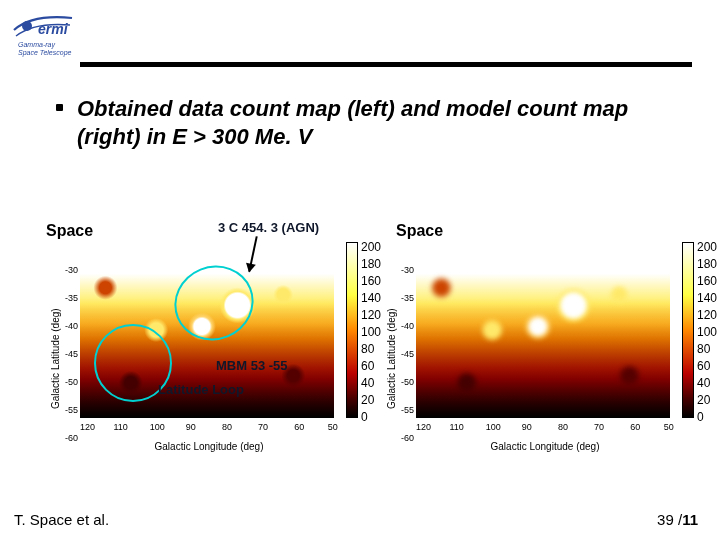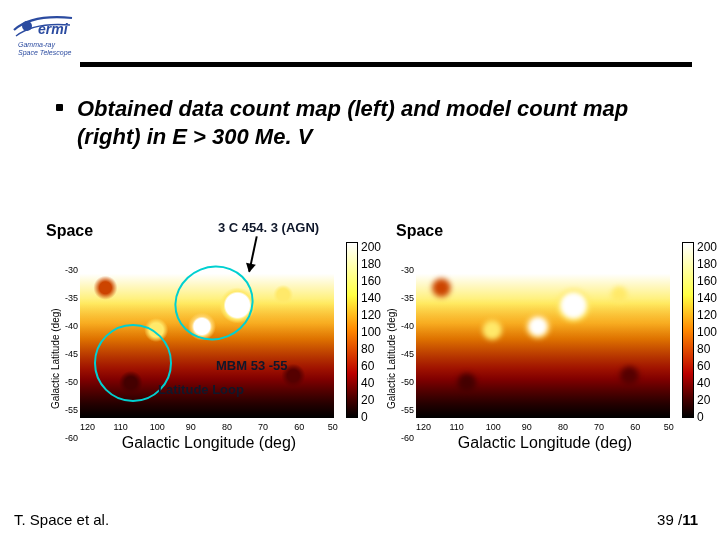--- a/index.html
+++ b/index.html
@@ -26,21 +26,21 @@
       radial-gradient(circle at 80% 30%, #ffe96a 0 6px, transparent 10px),
       radial-gradient(circle at 20% 80%, #400 0 6px, transparent 12px),
       radial-gradient(circle at 84% 76%, #500 0 6px, transparent 12px),
       radial-gradient(circle at 10% 26%, #c40 0 6px, transparent 12px);
     mix-blend-mode: normal; }
   .heat .fade { position: absolute; inset: 0; background: linear-gradient(to bottom, rgba(255,255,255,0.0) 0 32%, rgba(255,150,0,0.28) 46%, rgba(130,0,0,0.5) 72%, rgba(0,0,0,0.7) 100%); }
   .axis-y { position: absolute; left: -38px; top: 0; bottom: -4px; width: 36px; margin-top: 27px; }
   .axis-y .lbl { position: absolute; transform: rotate(-90deg); transform-origin: left top; font-size: 10px; left: 8px; top: 140px; white-space: nowrap; }
   .axis-y .tick { position: absolute; right: 0; font-size: 9px; }
   .axis-x { position: absolute; left: 0; right: -4px; bottom: -34px; height: 32px; }
-  .axis-x .lbl { position: absolute; left: 50%; transform: translateX(-50%); bottom: 0; font-size: 16px; white-space: nowrap; }
+  .axis-x .lbl { position: absolute; left: 50%; transform: translateX(-50%); bottom: 0; font-size: 10px; white-space: nowrap; }
   .axis-x .tick { position: absolute; top: 2px; font-size: 9px; }
   .cbar { position: absolute; right: -24px; top: 0; width: 12px; height: 176px; background: linear-gradient(to top, #000 0%, #400 10%, #b00 25%, #f80 50%, #ff4 70%, #fff 100%); border: 1px solid #000; }
   .cbar .ct { position: absolute; left: 14px; font-size: 12px; }
   .circle { position: absolute; border: 2px solid #00d0d0; border-radius: 50%; background: transparent; }
   .arrow { position: absolute; width: 2px; background: #000; }
   .arrow::after { content: ''; position: absolute; bottom: -1px; left: -4px; width: 0; height: 0; border-left: 5px solid transparent; border-right: 5px solid transparent; border-top: 9px solid #000; }
   .footer { position: absolute; left: 14px; bottom: 12px; font-size: 15px; color: #000; }
   .pagenum { position: absolute; right: 22px; bottom: 12px; font-size: 15px; color: #000; margin-left: 12px; }
   .pagenum .total { font-weight: 700; }
 </style>

